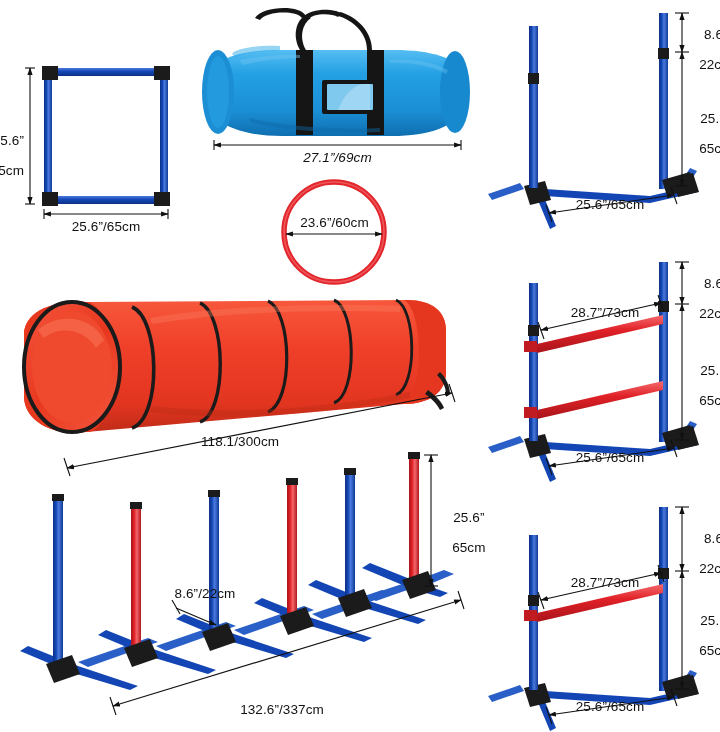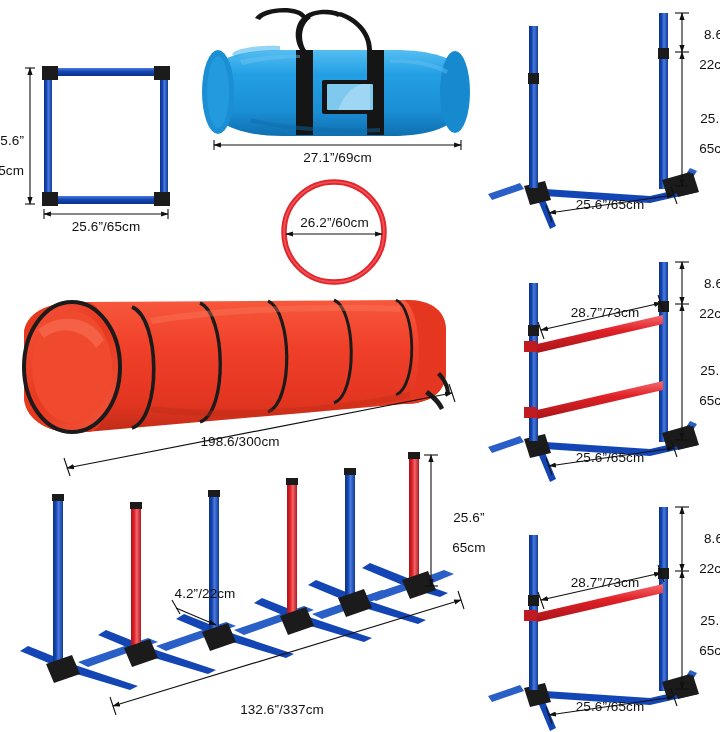--- a/index.html
+++ b/index.html
@@ -317,27 +317,27 @@
   </g>
 </svg>
 
 <div class="dimtxt left" style="left:-28px;top:118px;width:52px;">
   <span>25.6”</span><br>
   <span>65cm</span>
 </div>
 
 <div class="dimtxt" style="left:46px;top:219px;width:120px;">25.6”/65cm</div>
 
-<div class="dimtxt" style="left:275px;top:150px;width:125px;">27.1”/69cm</div>
-
-<div class="dimtxt" style="left:287px;top:215px;width:95px;">26.2”/60cm</div>
-
-<div class="dimtxt" style="left:175px;top:434px;width:130px;">198.6/300cm</div>
-
-<div class="dimtxt" style="left:155px;top:586px;width:100px;">4.2”/22cm</div>
+<div class="dimtxt" style="left:275px;top:150px;width:125px;font-style:italic;">27.1”/69cm</div>
+
+<div class="dimtxt" style="left:287px;top:215px;width:95px;">23.6”/60cm</div>
+
+<div class="dimtxt" style="left:175px;top:434px;width:130px;">118.1/300cm</div>
+
+<div class="dimtxt" style="left:155px;top:586px;width:100px;">8.6”/22cm</div>
 
 <div class="dimtxt" style="left:212px;top:660px;width:140px;margin-top:42px;">132.6”/337cm</div>
 
 <div class="dimtxt" style="left:437px;top:495px;width:56px;">
   <span>25.6”</span><br>
   <span>65cm</span>
 </div>
 
 <div class="dimtxt" style="left:690px;top:12px;width:44px;">
   <span>8.6”</span><br>

